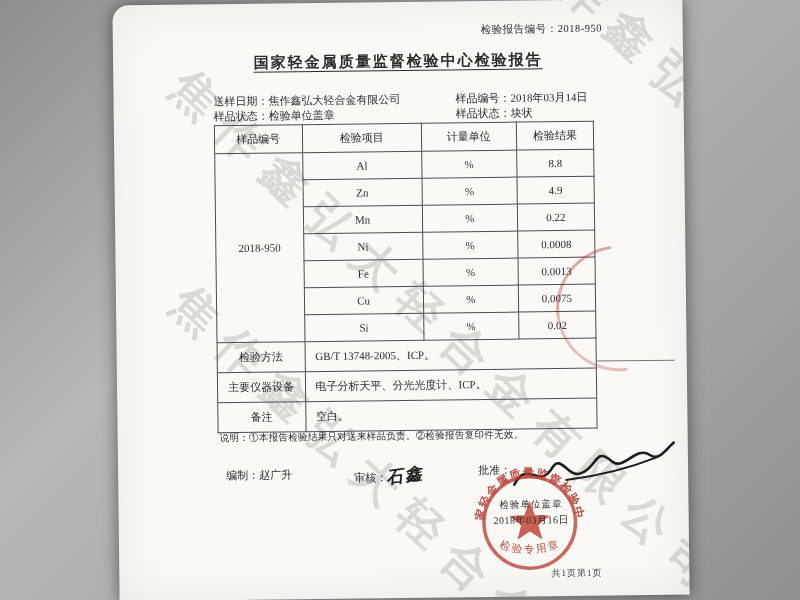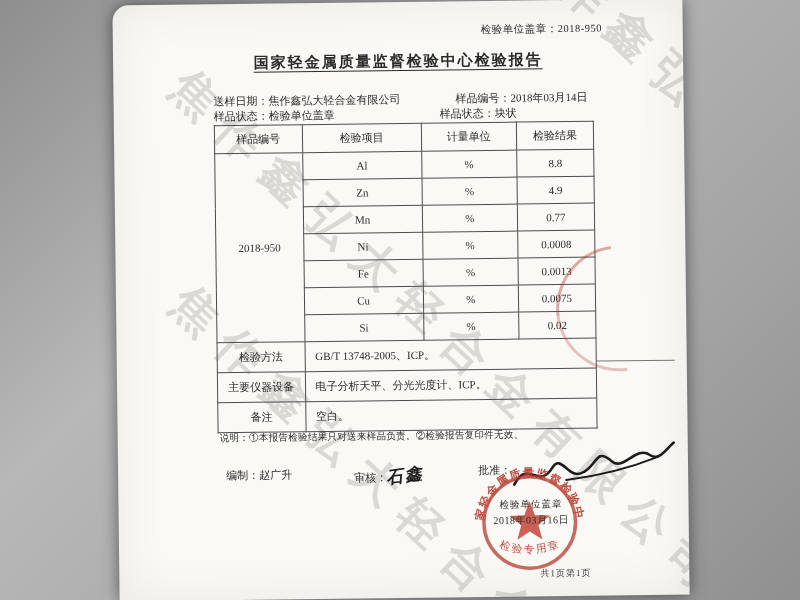--- a/index.html
+++ b/index.html
@@ -24,21 +24,21 @@
   .title{
     position:absolute;left:0;top:50px;width:100%;text-align:center;
     font-size:15px;font-weight:bold;letter-spacing:2px;
     text-decoration:underline;text-underline-offset:4px;
   }
   .info{position:absolute;left:100px;top:90px;width:395px;font-size:11px;line-height:15px;}
   .info .cell{position:absolute;white-space:nowrap;}
   .i-client{left:0;top:0;}
   .i-date{left:242px;top:0;}
   .i-name{left:0;top:15px;}
-  .i-state{left:226px;top:15px;}
+  .i-state{left:242px;top:15px;}
   table.rpt{
     position:absolute;left:100px;top:121px;width:380px;
     border-collapse:collapse;font-size:11px;text-align:center;
   }
   table.rpt td{border:1.2px solid #4d4d4d;padding:0 4px;}
   table.rpt tr.hdr td{height:27px;}
   table.rpt tr.el td{height:26px;}
   table.rpt tr.meta td{height:29px;}
   table.rpt td.lbl{width:84px;}
   table.rpt td.item{width:120px;}
@@ -59,34 +59,34 @@
   .stamp{position:absolute;left:352px;top:464px;width:118px;height:118px;opacity:.88;}
   .stamp-overlay{position:absolute;left:330px;top:498px;width:165px;text-align:center;z-index:5;}
   .stamp-overlay .lab{font-size:9.5px;letter-spacing:1px;}
   .stamp-overlay .dat{font-size:10px;letter-spacing:.5px;margin-top:2px;}
   .ghost-ring{
     position:absolute;left:440px;top:246px;width:120px;height:120px;border-radius:50%;
     border:3px solid transparent;
     border-left-color:rgba(178,52,44,.40);border-bottom-color:rgba(178,52,44,.28);
     transform:rotate(38deg);
   }
-  .footer{position:absolute;left:421px;top:567px;font-size:9px;letter-spacing:1px;color:#3a3a3a;}
+  .footer{position:absolute;left:432px;top:567px;font-size:9px;letter-spacing:1px;color:#3a3a3a;}
   .scan-line{position:absolute;left:480px;top:361px;width:78px;border-top:1px solid #777;}
 </style>
 </head>
 <body>
 
 <div class="page">
 
   <div class="wm" style="left:86px;top:52px;">焦作鑫弘大轻合金有限公司</div>
   <div class="wm" style="left:84px;top:268px;">焦作鑫弘大轻合金有限公司</div>
   <div class="wm" style="left:432px;top:-88px;">焦作鑫弘大轻合金有限公司</div>
 
   <div class="report-no">
-    <span>检验单位盖章：</span><span>2018-950</span>
+    <span>检验报告编号：</span><span>2018-950</span>
   </div>
 
   <div class="title">国家轻金属质量监督检验中心检验报告</div>
 
   <div class="info">
     <div class="cell i-client">
       <span>送样日期：</span><span>焦作鑫弘大轻合金有限公司</span>
     </div>
     <div class="cell i-date">
       <span>样品编号：</span><span>2018年03月14日</span>
@@ -114,21 +114,21 @@
       <td>8.8</td>
     </tr>
     <tr class="el">
       <td>Zn</td>
       <td>%</td>
       <td>4.9</td>
     </tr>
     <tr class="el">
       <td>Mn</td>
       <td>%</td>
-      <td>0.77</td>
+      <td>0.22</td>
     </tr>
     <tr class="el">
       <td>Ni</td>
       <td>%</td>
       <td>0.0008</td>
     </tr>
     <tr class="el">
       <td>Fe</td>
       <td>%</td>
       <td>0.0013</td>

